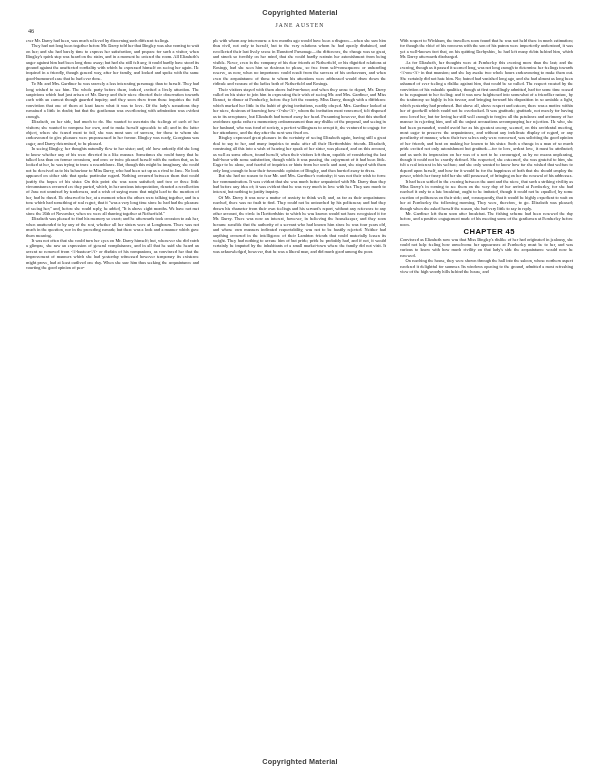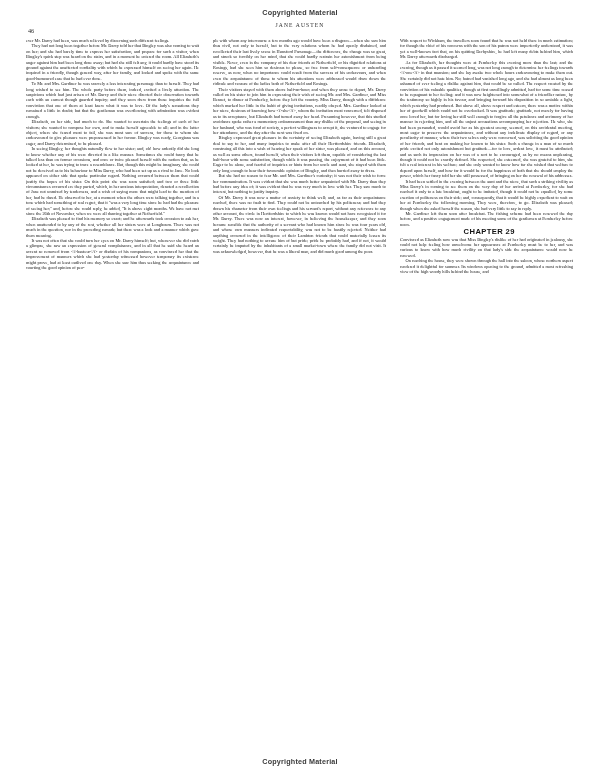--- a/index.html
+++ b/index.html
@@ -125,21 +125,21 @@
       <p>Bingley expressed great pleasure in the certainty of seeing Elizabeth again, having still a great deal to say to her, and many inquiries to make after all their Hertfordshire friends. Elizabeth, construing all this into a wish of hearing her speak of her sister, was pleased, and on this account, as well as some others, found herself, when their visitors left them, capable of considering the last half-hour with some satisfaction, though while it was passing, the enjoyment of it had been little. Eager to be alone, and fearful of inquiries or hints from her uncle and aunt, she stayed with them only long enough to hear their favourable opinion of Bingley, and then hurried away to dress.</p>
       <p>But she had no reason to fear Mr. and Mrs. Gardiner's curiosity; it was not their wish to force her communication. It was evident that she was much better acquainted with Mr. Darcy than they had before any idea of; it was evident that he was very much in love with her. They saw much to interest, but nothing to justify inquiry.</p>
       <p>Of Mr. Darcy it was now a matter of anxiety to think well; and, as far as their acquaintance reached, there was no fault to find. They could not be untouched by his politeness; and had they drawn his character from their own feelings and his servant's report, without any reference to any other account, the circle in Hertfordshire to which he was known would not have recognized it for Mr. Darcy. There was now an interest, however, in believing the housekeeper, and they soon became sensible that the authority of a servant who had known him since he was four years old, and whose own manners indicated respectability, was not to be hastily rejected. Neither had anything occurred in the intelligence of their Lambton friends that could materially lessen its weight. They had nothing to accuse him of but pride; pride he probably had, and if not, it would certainly be imputed by the inhabitants of a small market-town where the family did not visit. It was acknowledged, however, that he was a liberal man, and did much good among the poor.</p>
     </div>
 
     <div class="col">
       <p class="noindent">With respect to Wickham, the travellers soon found that he was not held there in much estimation; for though the chief of his concerns with the son of his patron were imperfectly understood, it was yet a well-known fact that, on his quitting Derbyshire, he had left many debts behind him, which Mr. Darcy afterwards discharged.</p>
       <p>As for Elizabeth, her thoughts were at Pemberley this evening more than the last; and the evening, though as it passed it seemed long, was not long enough to determine her feelings towards &lt;i&gt;one&lt;/i&gt; in that mansion; and she lay awake two whole hours endeavouring to make them out. She certainly did not hate him. No; hatred had vanished long ago, and she had almost as long been ashamed of ever feeling a dislike against him, that could be so called. The respect created by the conviction of his valuable qualities, though at first unwillingly admitted, had for some time ceased to be repugnant to her feeling; and it was now heightened into somewhat of a friendlier nature, by the testimony so highly in his favour, and bringing forward his disposition in so amiable a light, which yesterday had produced. But above all, above respect and esteem, there was a motive within her of goodwill which could not be overlooked. It was gratitude; gratitude, not merely for having once loved her, but for loving her still well enough to forgive all the petulance and acrimony of her manner in rejecting him, and all the unjust accusations accompanying her rejection. He who, she had been persuaded, would avoid her as his greatest enemy, seemed, on this accidental meeting, most eager to preserve the acquaintance, and without any indelicate display of regard, or any peculiarity of manner, where their two selves only were concerned, was soliciting the good opinion of her friends, and bent on making her known to his sister. Such a change in a man of so much pride excited not only astonishment but gratitude—for to love, ardent love, it must be attributed; and as such its impression on her was of a sort to be encouraged, as by no means unpleasing, though it could not be exactly defined. She respected, she esteemed, she was grateful to him, she felt a real interest in his welfare; and she only wanted to know how far she wished that welfare to depend upon herself, and how far it would be for the happiness of both that she should employ the power, which her fancy told her she still possessed, of bringing on her the renewal of his addresses.</p>
       <p>It had been settled in the evening between the aunt and the niece, that such a striking civility as Miss Darcy's in coming to see them on the very day of her arrival at Pemberley, for she had reached it only to a late breakfast, ought to be imitated, though it could not be equalled, by some exertion of politeness on their side; and, consequently, that it would be highly expedient to wait on her at Pemberley the following morning. They were, therefore, to go. Elizabeth was pleased; though when she asked herself the reason, she had very little to say in reply.</p>
       <p>Mr. Gardiner left them soon after breakfast. The fishing scheme had been renewed the day before, and a positive engagement made of his meeting some of the gentlemen at Pemberley before noon.</p>
-      <p class="chapter-head">CHAPTER 29</p>
+      <p class="chapter-head">CHAPTER 45</p>
       <p class="noindent">Convinced as Elizabeth now was that Miss Bingley's dislike of her had originated in jealousy, she could not help feeling how unwelcome her appearance at Pemberley must be to her, and was curious to know with how much civility on that lady's side the acquaintance would now be renewed.</p>
       <p>On reaching the house, they were shown through the hall into the saloon, whose northern aspect rendered it delightful for summer. Its windows opening to the ground, admitted a most refreshing view of the high woody hills behind the house, and</p>
     </div>
 
   </div>
 
   <div class="watermark watermark-bottom">Copyrighted Material</div>
 </div>
 
 </body></html>

